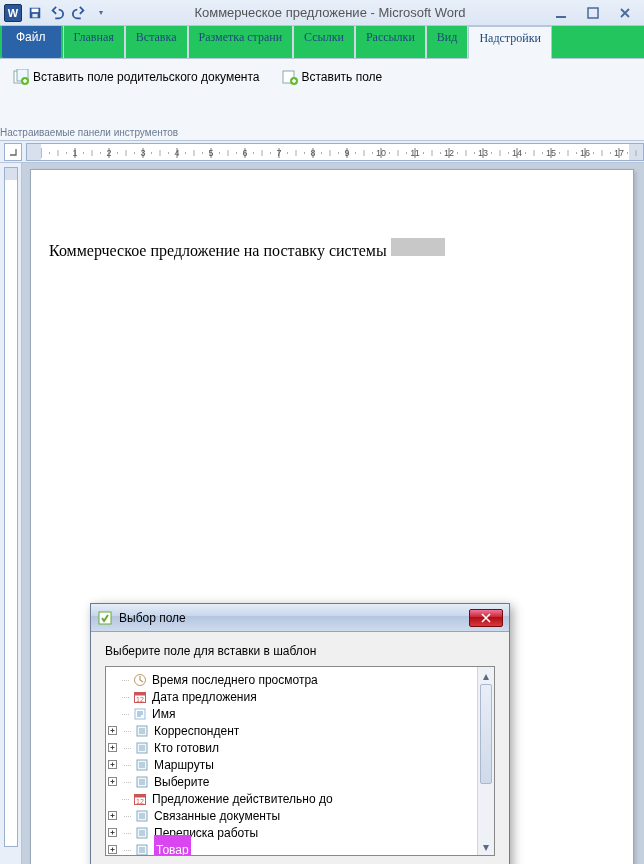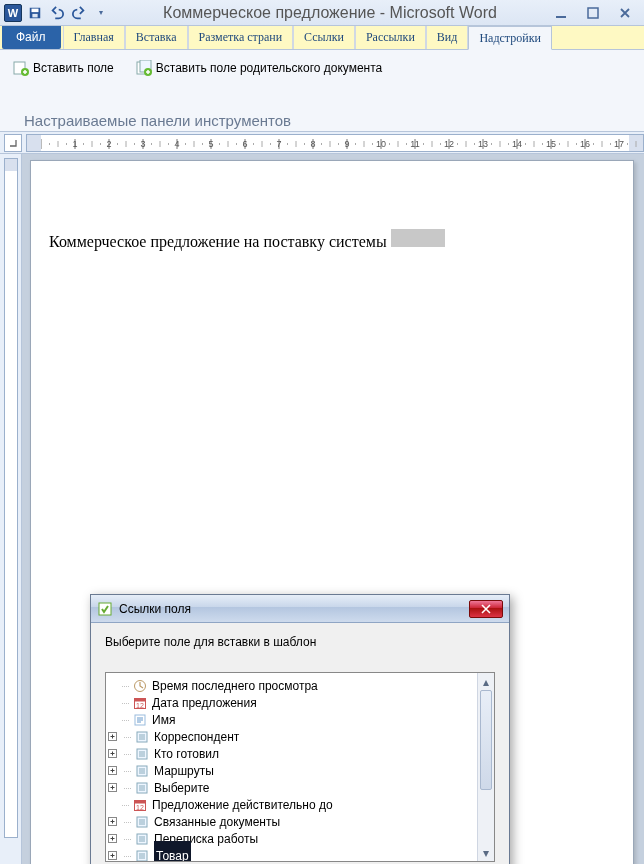--- a/index.html
+++ b/index.html
@@ -27,27 +27,27 @@
     background: #2b579a;
     border: 1px solid #16365c;
     border-radius: 2px;
     display: flex; align-items: center; justify-content: center;
     color: #fff; font-weight: bold; font-size: 11px;
     margin-right: 4px;
   }
   .qat { display: flex; gap: 4px; align-items: center; }
   .qat-btn { width: 18px; height: 18px; display:flex;align-items:center;justify-content:center; cursor:pointer; }
   .qat-btn svg { width: 14px; height: 14px; }
-  .title-text { flex: 1; text-align: center; color: #555; font-size: 16px; }
+  .title-text { flex: 1; text-align: center; color: #555; font-size: 13px; }
   .window-controls { display: flex; gap: 10px; margin-right: 4px; }
   .wc { width: 22px; height: 16px; display:flex;align-items:center;justify-content:center; cursor:pointer; color:#4a6a9a; }
   
   .ribbon-tabs {
-    height: 24px;
-    background: #fef9c3;
+    height: 33px;
+    background: #22c55e;
     border-bottom: 1px solid #b6c5da;
     display: flex;
     align-items: stretch;
     padding-left: 2px;
   }
   .ribbon-tab {
     padding: 4px 10px 3px;
     font-size: 12px;
     color: #1f497d;
     cursor: pointer;
@@ -79,22 +79,22 @@
     position: relative;
   }
   .rb-group { display:flex; gap:8px; }
   .rb-btn {
     display:flex; align-items:center; gap:4px;
     padding: 3px 6px; cursor:pointer;
     border: 1px solid transparent;
   }
   .rb-icon { width:16px; height:16px; display:flex;align-items:center;justify-content:center; }
   .rb-group-label {
-    position:absolute; bottom: 2px; left: 24px;
-    color:#6a7a92; font-size:15px;
+    position:absolute; bottom: 2px; left: 0;
+    color:#6a7a92; font-size:10px;
   }
   
   .ruler-row {
     height: 22px;
     background: #e8eff9;
     border-bottom: 1px solid #b6c5da;
     display:flex; align-items:center;
     font-size:10px; color:#555;
     padding-left: 4px;
   }
@@ -162,38 +162,38 @@
   }
   .dlg-title-icon { width:16px;height:16px;margin-right:6px; display:flex;align-items:center;justify-content:center;}
   .dlg-close {
     margin-left:auto; width:34px; height:18px;
     background: linear-gradient(#e79, #c23 45%, #a11 46%, #d34);
     border:1px solid #7a0a0a; border-radius:2px;
     display:flex;align-items:center;justify-content:center;
     color:#fff; cursor:pointer;
   }
   .dlg-body { padding: 12px 14px 8px; }
-  .dlg-label { margin-bottom: 23px; }
+  .dlg-label { margin-bottom: 8px; }
   .tree {
     border: 1px solid #888;
     background: #fff;
     height: 190px;
     display:flex;
   }
   .tree-list { flex:1; overflow:auto; padding: 4px 2px; }
   .tree-vscroll { width:17px; background:#eef1f6; border-left:1px solid #cfd6e2; position:relative;}
   .tree-vscroll .up,.tree-vscroll .down{height:17px;display:flex;align-items:center;justify-content:center;color:#5a6b84;cursor:pointer;}
   .tree-vscroll .thumb{position:absolute;top:17px;left:2px;right:2px;height:100px;background:linear-gradient(#e8eef7,#cfd9e9);border:1px solid #a9b8cf;border-radius:2px;cursor:pointer;}
   .node { display:flex; align-items:center; height:17px; white-space:nowrap; cursor:pointer;}
   .node .toggle { width:12px; text-align:center; color:#666; font-size:9px; }
   .node .gap { width:10px; }
   .node .dots { width:14px; color:#bbb; letter-spacing:-1px; font-size:9px; text-align:center;}
   .node .nicon { width:16px;height:14px;margin-right:4px;display:flex;align-items:center;justify-content:center;}
   .node .nlabel { }
-  .node.selected .nlabel { background:#0f172a; color:#fff; padding:8px 2px; }
+  .node.selected .nlabel { background:#d946ef; color:#fff; padding:8px 2px; }
   .chk-row { display:flex; align-items:center; margin-top:10px; gap:6px; }
   .chk { width:13px;height:13px;border:1px solid #888;background:#fff;display:flex;align-items:center;justify-content:center;cursor:pointer;}
   
   svg { display:block; }
 </style>
 </head>
 <body>
 
 <div class="titlebar">
   <div class="word-badge">W</div>
@@ -246,40 +246,40 @@
   <div class="ribbon-tab norm">Разметка страни</div>
   <div class="ribbon-tab norm">Ссылки</div>
   <div class="ribbon-tab norm">Рассылки</div>
   <div class="ribbon-tab norm">Вид</div>
   <div class="ribbon-tab norm active">Надстройки</div>
 
 </div>
 
 <div class="ribbon-body">
   <div class="rb-group">
-    <div class="rb-btn">
-      <span class="rb-icon">
-        <svg viewBox="0 0 16 16">
-            <rect x="1" y="2" width="11" height="12" fill="#fff" stroke="#8aa"></rect>
-            <circle cx="12" cy="12" r="4" fill="#6b3"></circle>
-            <path d="M12 10v4M10 12h4" stroke="#fff" stroke-width="1.5"></path>
-          </svg>
-      </span>
-      <span>Вставить поле</span>
-    </div>
     <div class="rb-btn">
       <span class="rb-icon">
         <svg viewBox="0 0 16 16">
             <rect x="1" y="2" width="11" height="12" fill="#fff" stroke="#8aa"></rect>
             <rect x="4" y="0" width="11" height="12" fill="#eef6ff" stroke="#8aa"></rect>
             <circle cx="12" cy="12" r="4" fill="#6b3"></circle>
             <path d="M12 10v4M10 12h4" stroke="#fff" stroke-width="1.5"></path>
           </svg>
       </span>
       <span>Вставить поле родительского документа</span>
+    </div>
+    <div class="rb-btn">
+      <span class="rb-icon">
+        <svg viewBox="0 0 16 16">
+            <rect x="1" y="2" width="11" height="12" fill="#fff" stroke="#8aa"></rect>
+            <circle cx="12" cy="12" r="4" fill="#6b3"></circle>
+            <path d="M12 10v4M10 12h4" stroke="#fff" stroke-width="1.5"></path>
+          </svg>
+      </span>
+      <span>Вставить поле</span>
     </div>
   </div>
   <div class="rb-group-label">Настраиваемые панели инструментов</div>
 </div>
 
 <div class="ruler-row">
   <div class="ruler-corner">
     <svg width="10" height="10">
         <path d="M2 8h6V2" fill="none" stroke="#666" stroke-width="1.3"></path>
       </svg>
@@ -398,21 +398,21 @@
   </div>
 
   <div class="dialog">
     <div class="dlg-title">
       <span class="dlg-title-icon">
         <svg viewBox="0 0 16 16">
             <rect x="2" y="2" width="12" height="12" fill="#fff" stroke="#6a3"></rect>
             <path d="M5 8l2 3 4-6" fill="none" stroke="#6a3" stroke-width="2"></path>
           </svg>
       </span>
-      <span>Ссылки поля</span>
+      <span>Выбор поле</span>
       <div class="dlg-close">
         <svg width="12" height="10">
             <path d="M2 1l8 8M10 1l-8 8" stroke="#fff" stroke-width="1.6"></path>
           </svg>
       </div>
     </div>
     <div class="dlg-body">
       <div class="dlg-label">Выберите поле для вставки в шаблон</div>
       <div class="tree">
         <div class="tree-list" id="tree-list">

